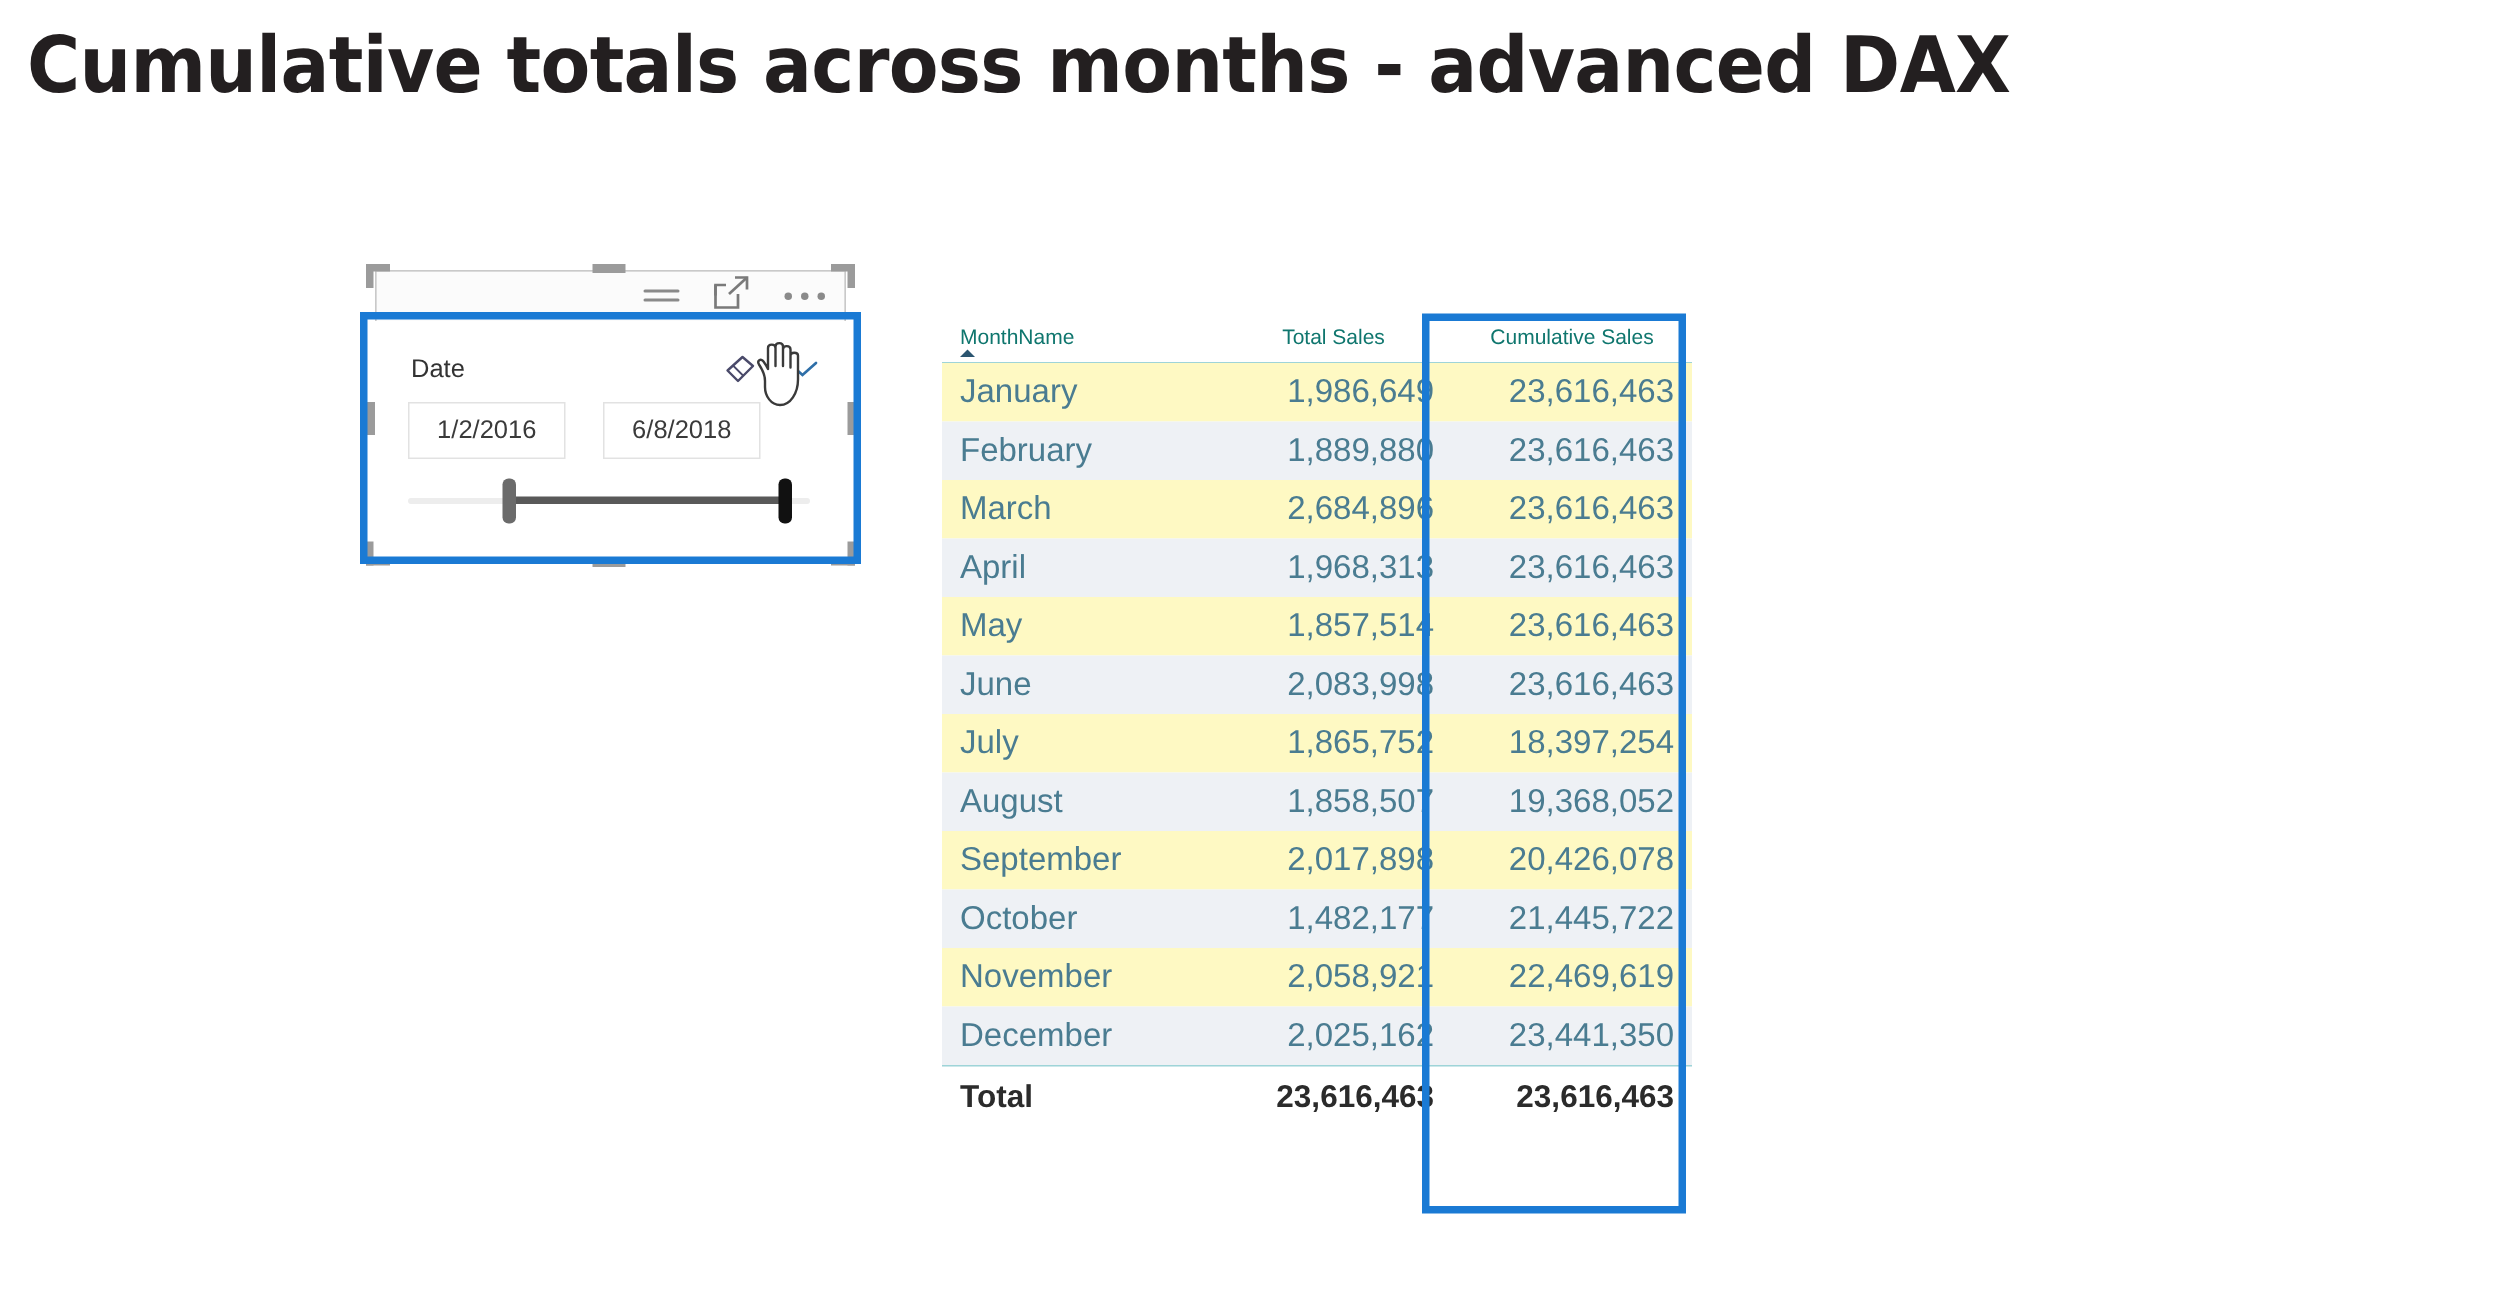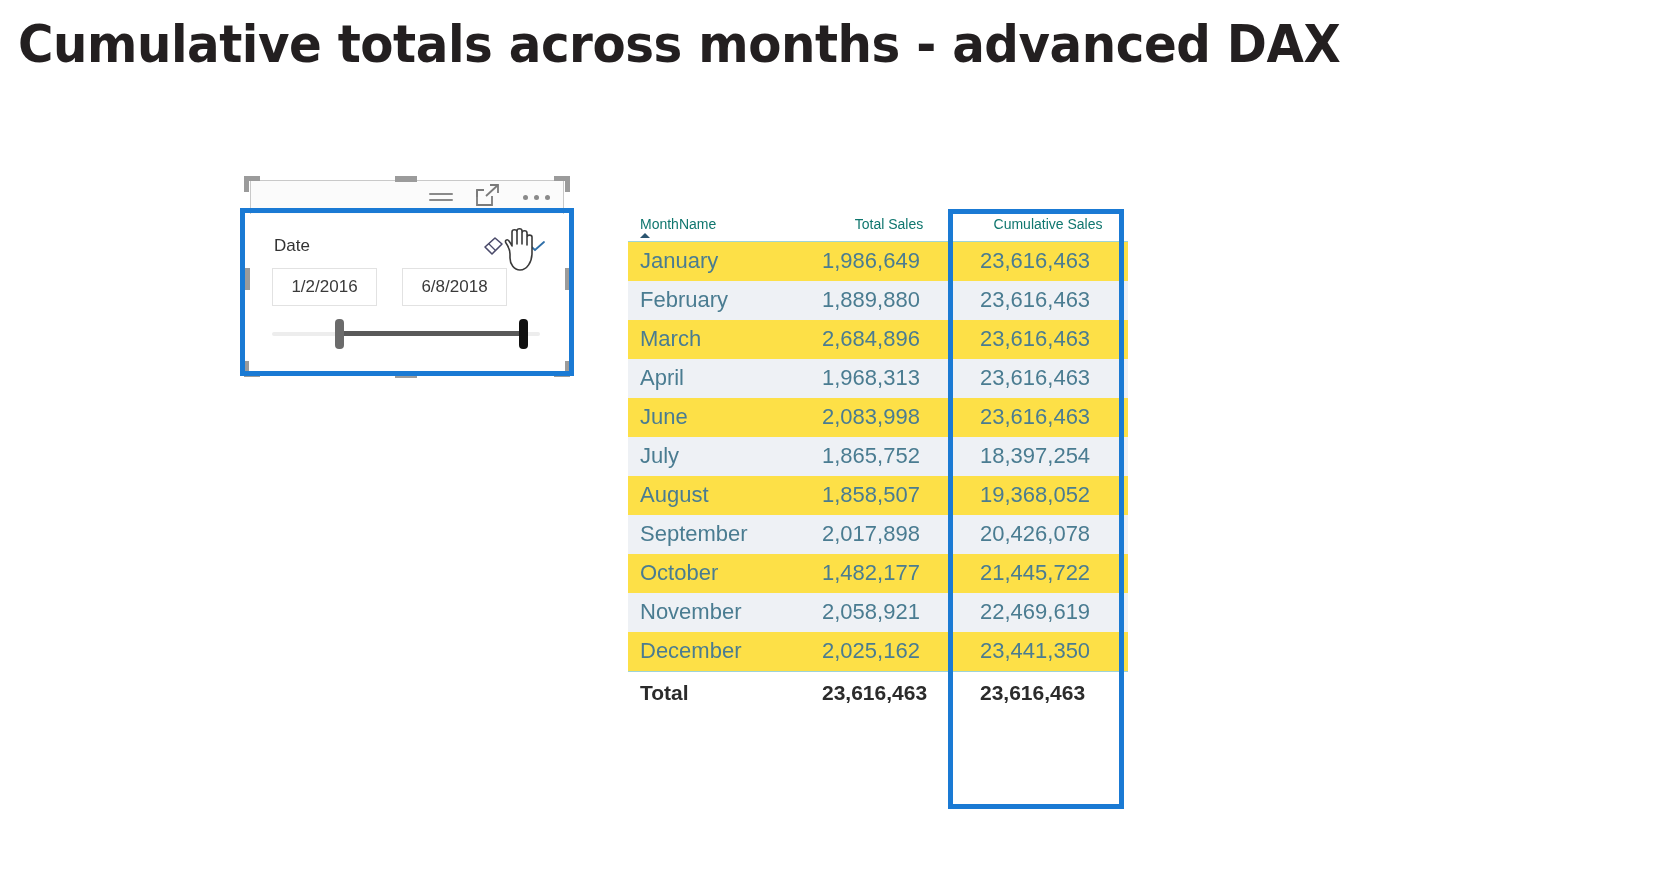--- a/index.html
+++ b/index.html
@@ -222,23 +222,23 @@
     border-left: 5px solid transparent;
     border-right: 5px solid transparent;
     border-bottom: 5px solid #2b5570;
   }
   table.matrix td {
     font-size: 22px;
     color: #4a7c91;
     padding: 6px 12px 7px 12px;
     text-align: left;
     white-space: nowrap;
-    background: #fde047;
-  }
-  table.matrix td.num { text-align: left; }
+    background: #fef9c3;
+  }
+  table.matrix td.num { text-align: right; }
   table.matrix tbody tr:nth-child(even) td { background: #eef1f5; }
   table.matrix tbody tr.total-row td {
     background: #ffffff;
     color: #2b2b2b;
     font-weight: 700;
     font-size: 21px;
     border-top: 1.5px solid #9ed4d8;
     padding-top: 9px;
   }
   
@@ -386,20 +386,25 @@
         <td>March</td>
         <td class="num">2,684,896</td>
         <td class="num">23,616,463</td>
       </tr>
       <tr>
         <td>April</td>
         <td class="num">1,968,313</td>
         <td class="num">23,616,463</td>
       </tr>
       <tr>
+        <td>May</td>
+        <td class="num">1,857,514</td>
+        <td class="num">23,616,463</td>
+      </tr>
+      <tr>
         <td>June</td>
         <td class="num">2,083,998</td>
         <td class="num">23,616,463</td>
       </tr>
       <tr>
         <td>July</td>
         <td class="num">1,865,752</td>
         <td class="num">18,397,254</td>
       </tr>
       <tr>

